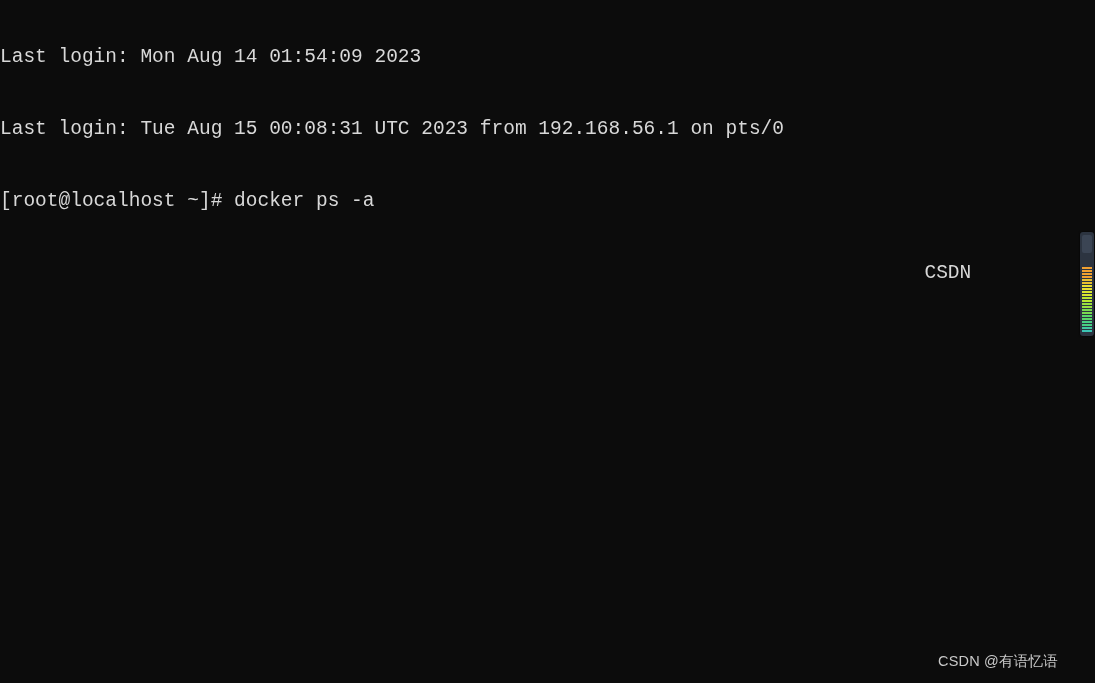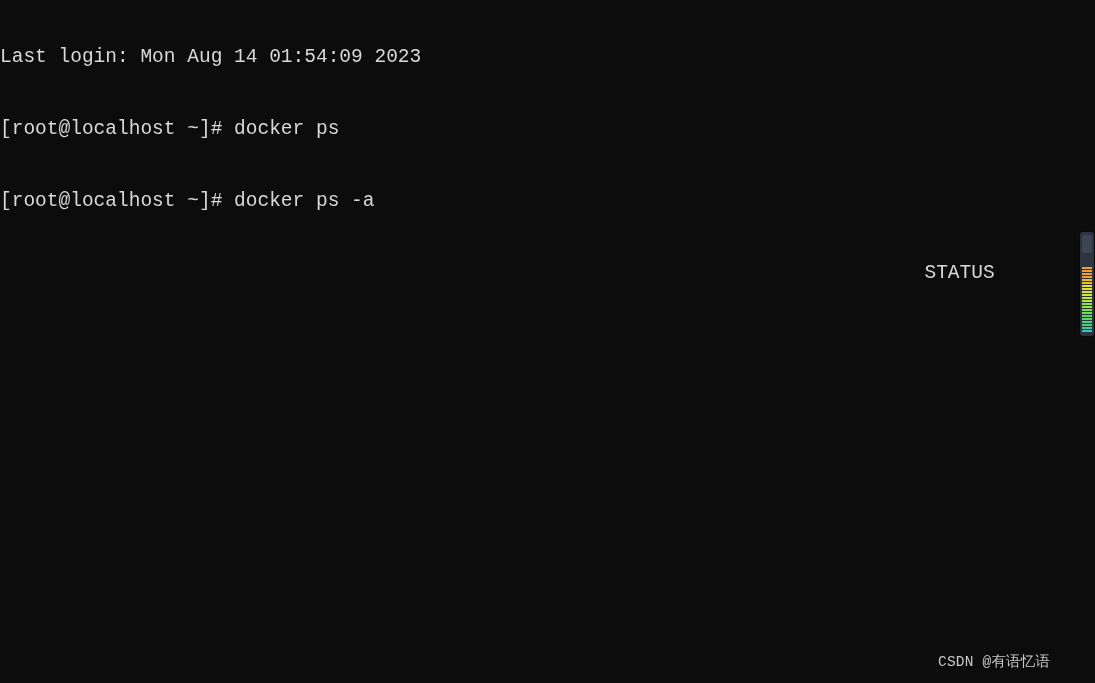--- a/index.html
+++ b/index.html
@@ -73,37 +73,37 @@
   }
   #vu-bars i {
     display: block;
     height: 2px;
     width: 100%;
   }
   #watermark {
     position: absolute;
     left: 938px;
     top: 652px;
-    font-family: Liberation Mono, monospace;
+    font-family: Liberation Sans, sans-serif;
     font-size: 14.5px;
     color: #c9c9c9;
     letter-spacing: 0.2px;
     white-space: nowrap;
   }
 </style>
 </head>
 <body>
 
 <div id="terminal">
 
   <div id="screen">
     <div class="line">Last login: Mon Aug 14 01:54:09 2023</div>
-    <div class="line">[root@localhost ~]# docker ps</div>
+    <div class="line">Last login: Tue Aug 15 00:08:31 UTC 2023 from 192.168.56.1 on pts/0</div>
     <div class="line">[root@localhost ~]# docker ps -a</div>
-    <div class="line">                                                                               STATUS</div>
+    <div class="line">                                                                               CSDN</div>
     
     
     
     
     
     
     
     
     
     

